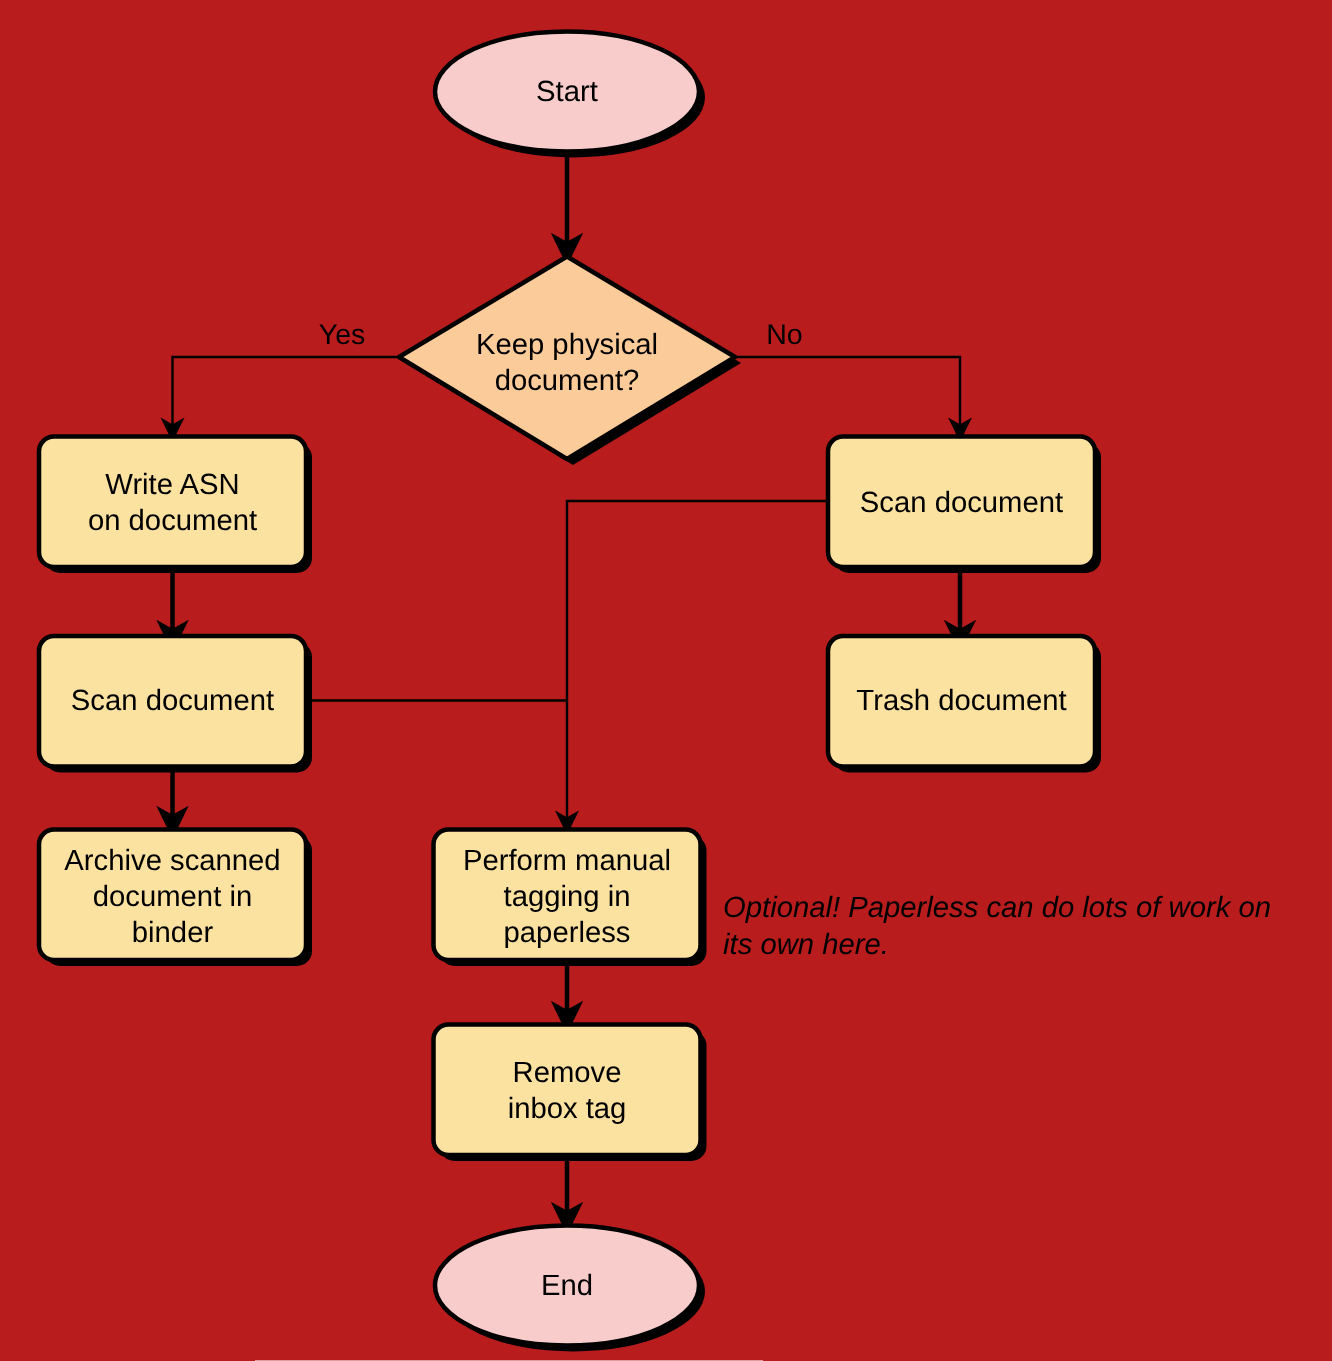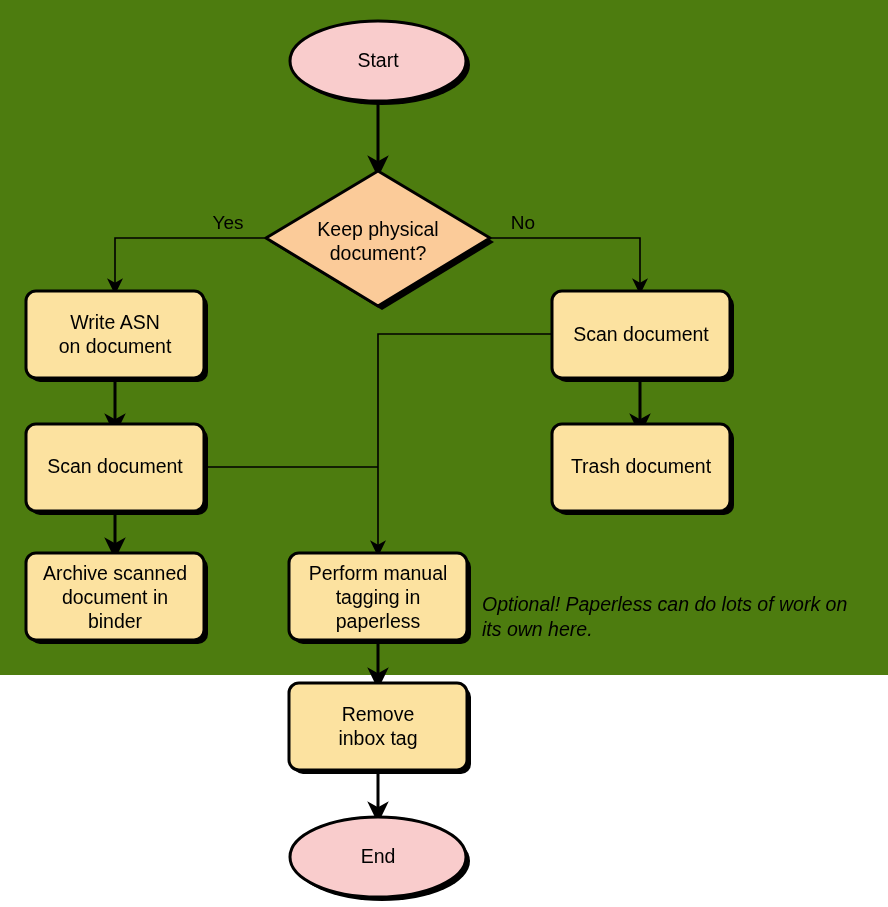--- a/index.html
+++ b/index.html
@@ -10,22 +10,22 @@
   }
   body {
     width: 888px;
     height: 907px;
     font-family: "Liberation Sans", sans-serif;
     overflow: hidden;
   }
   #flowchart-root {
     position: relative;
     width: 888px;
-    height: 675px;
-    background: #4d7c0f;
+    height: 907px;
+    background: #b91c1c;
   }
   svg.flow-canvas {
     display: block;
     width: 888px;
     height: 907px;
   }
   .node-shape {
     stroke: #000000;
     stroke-width: 3;
     stroke-linejoin: round;

